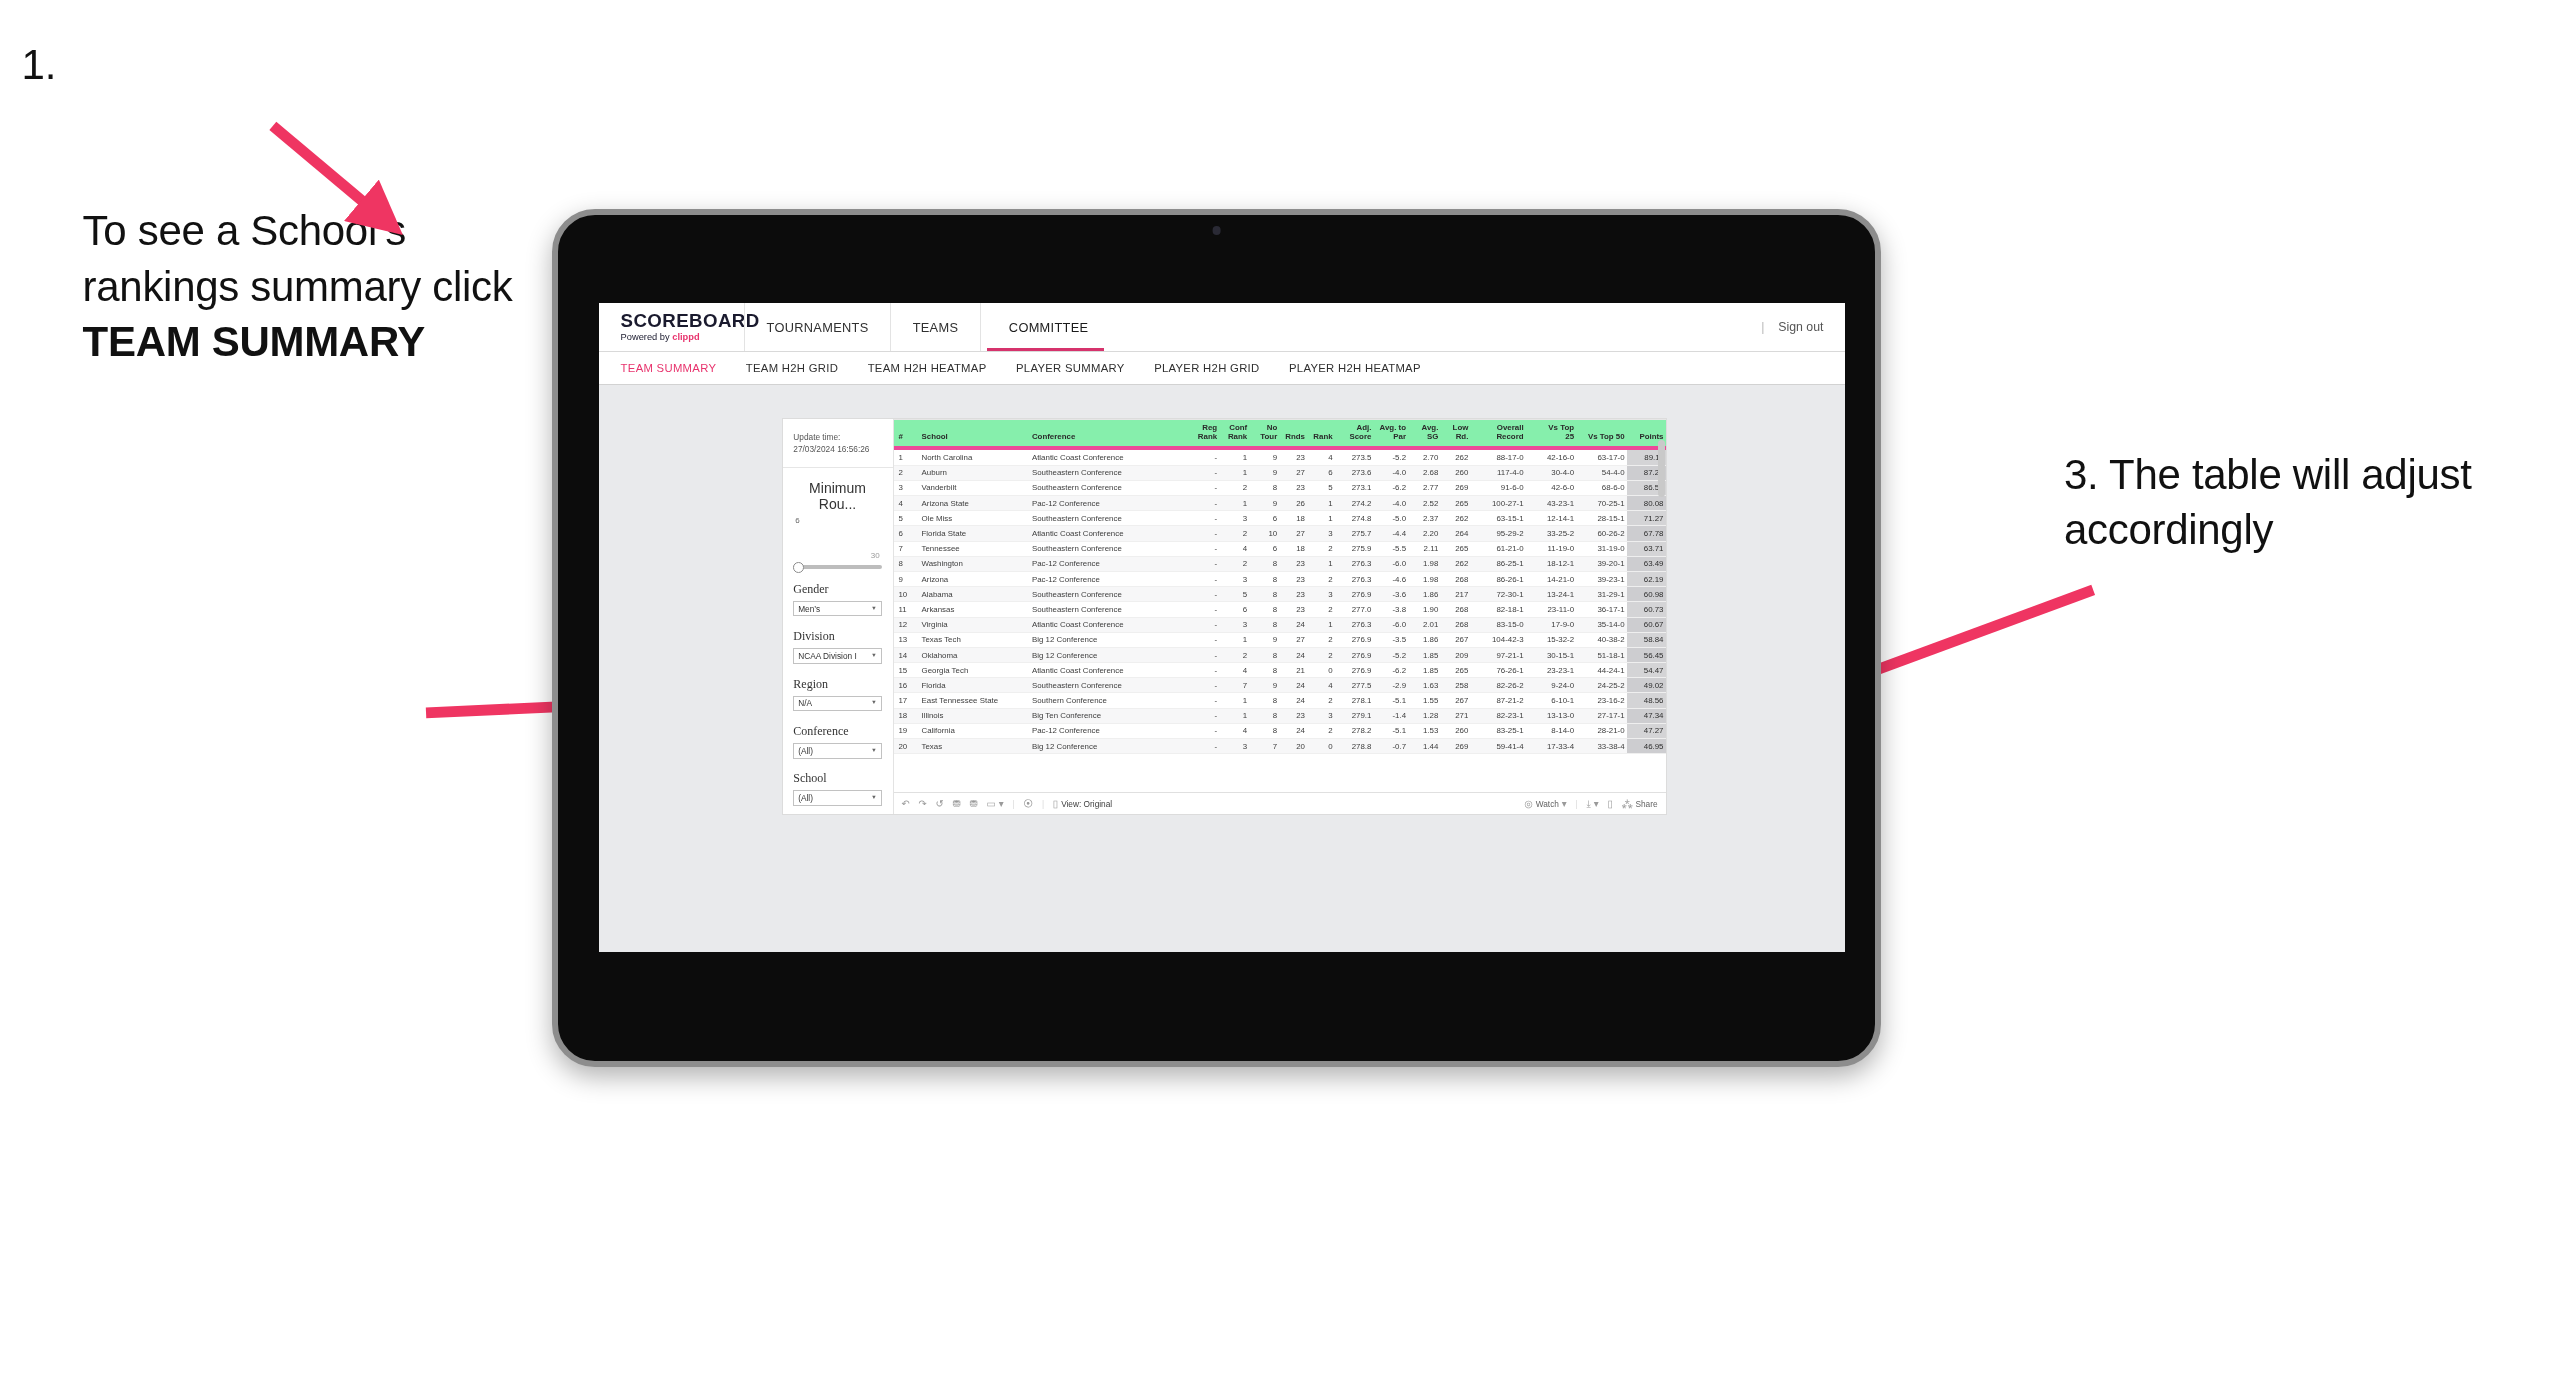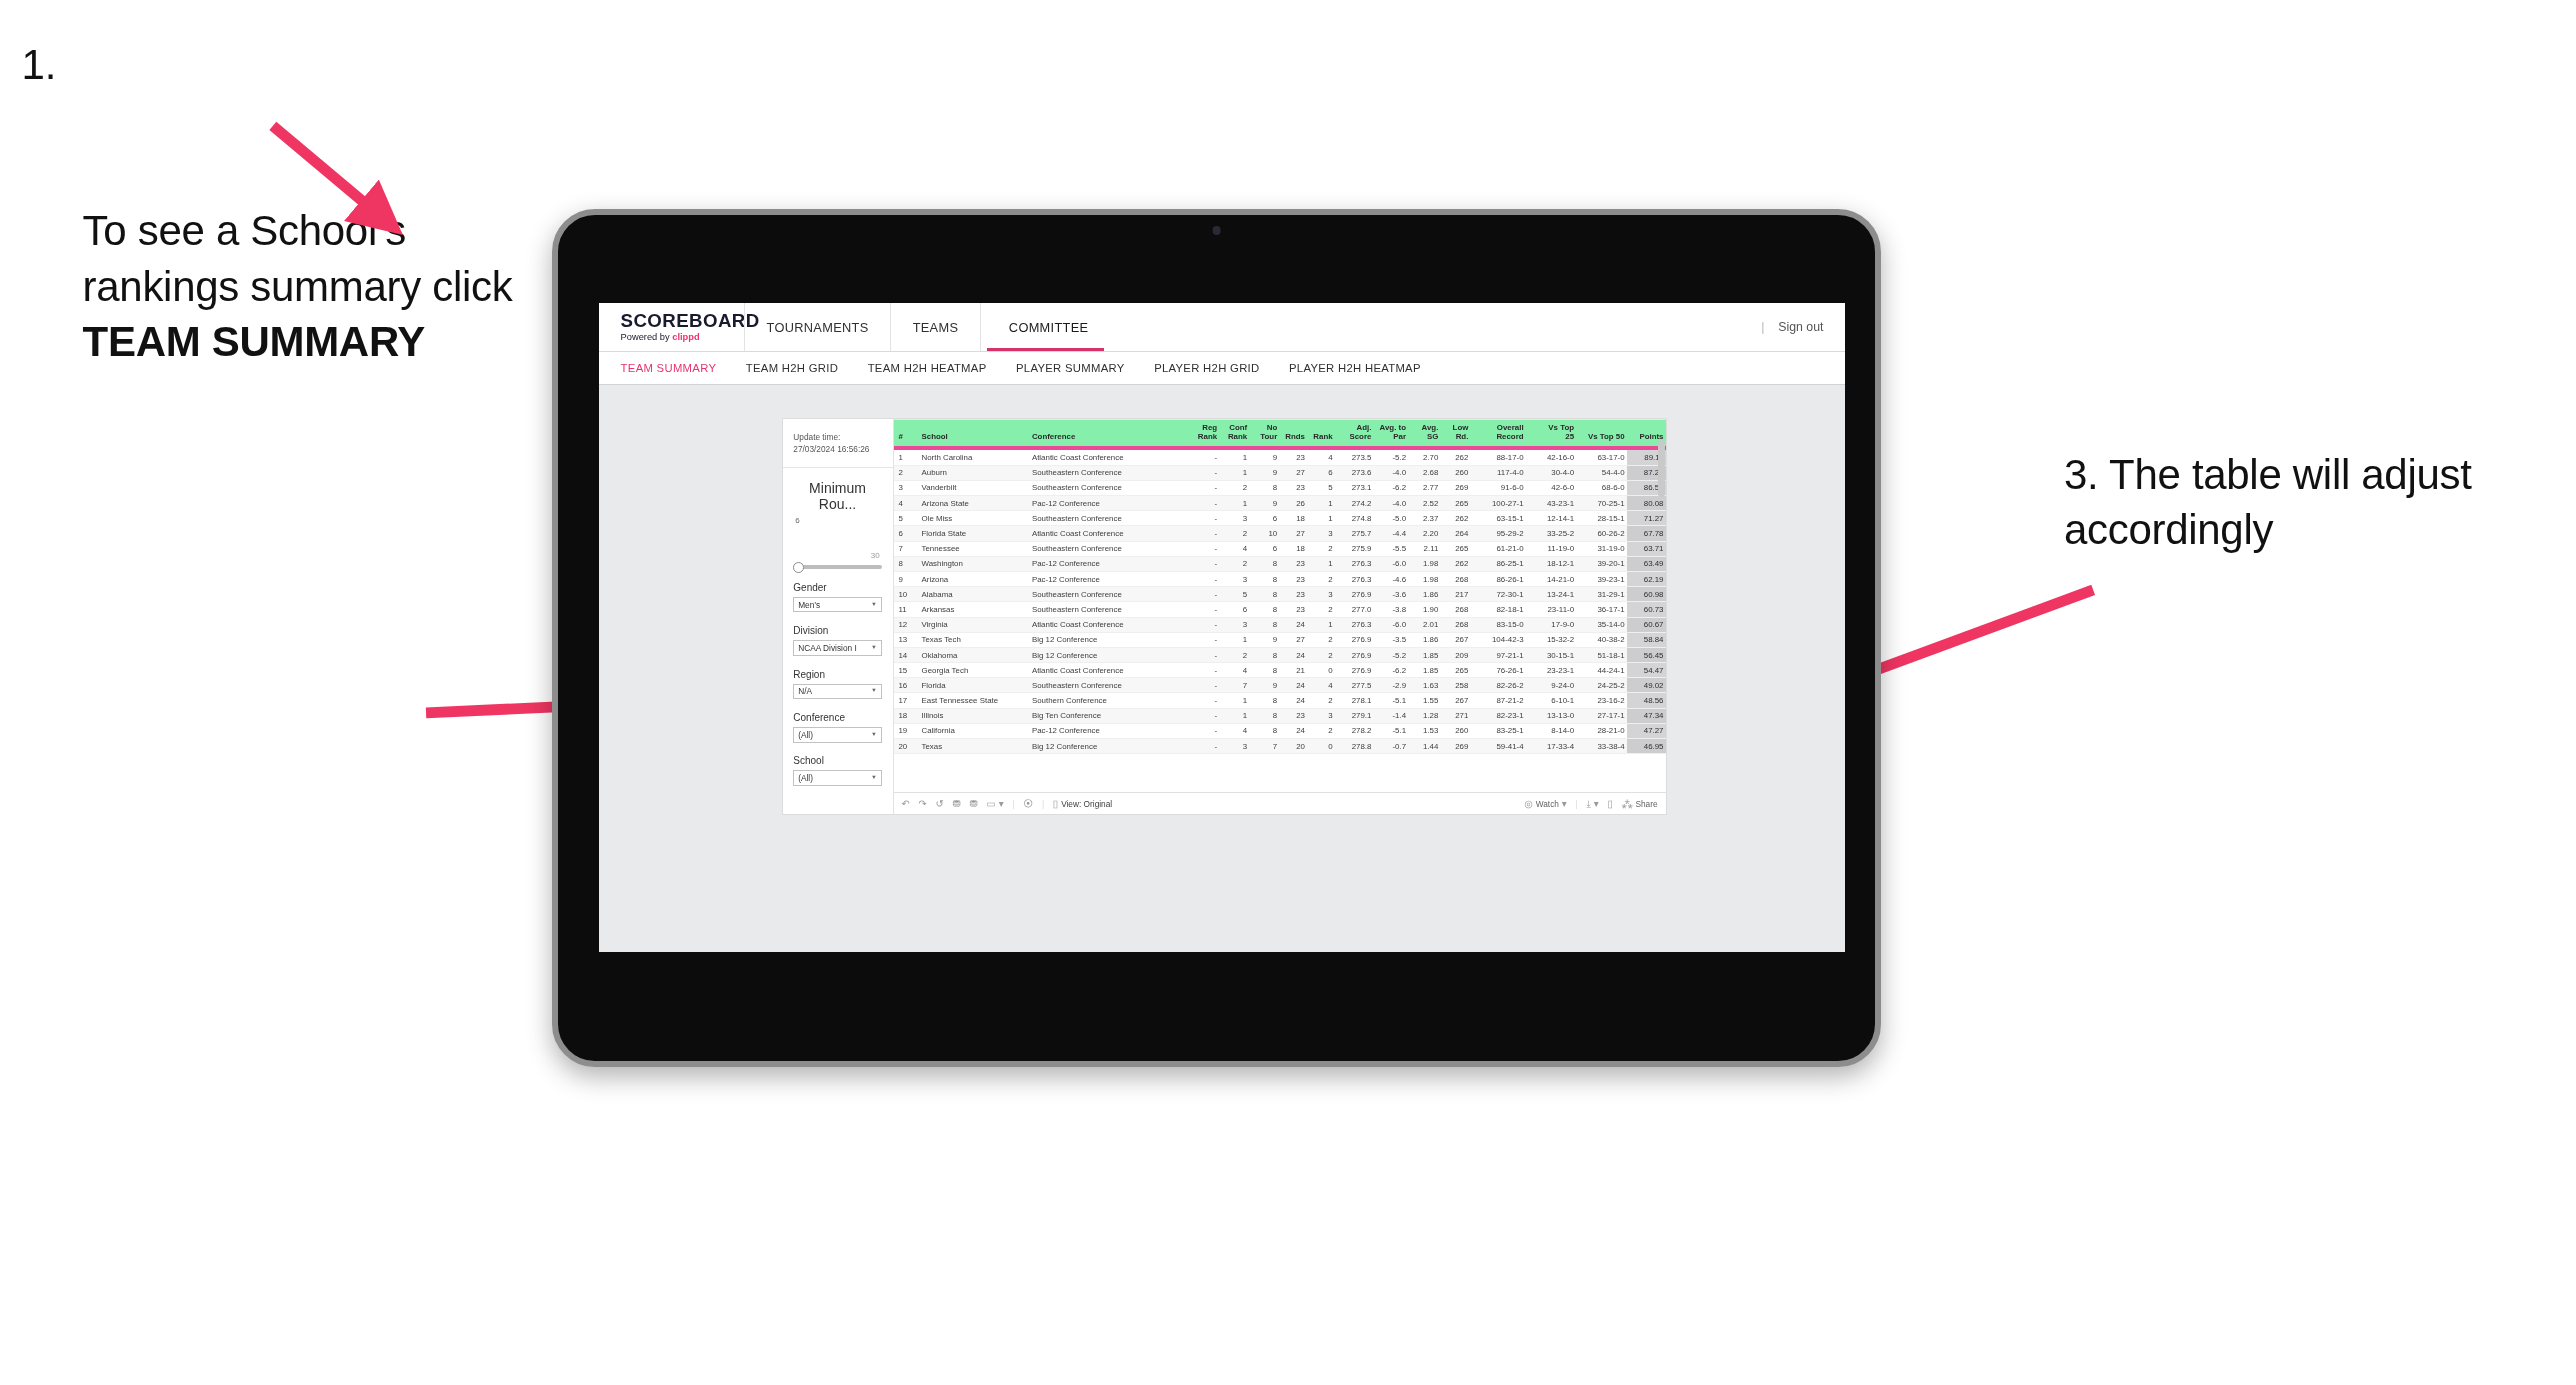--- a/index.html
+++ b/index.html
@@ -109,21 +109,21 @@
   }
   .viz-left {
     width: 111px; flex: 0 0 111px;
     border-right: 1px solid #e3e3e3;
     padding: 11.8px 10.8px 0 10.8px;
   }
   .update-label { font-size: 8.3px; color: #555; line-height: 1.45; }
   .hr-thin { height:1px; background:#e6e6e6; margin: 11.8px -10.8px 0 -10.8px; }
 
   .filter-block { margin-top: 12.8px; }
-  .filter-title { font-size: 10px; color: #333; margin-bottom: 3.9px; }
+  .filter-title { font-size: 12px; color: #333; margin-bottom: 3.9px; font-family: Liberation Serif, serif; }
   .slider-title { font-size: 14px; color: #333; text-align:center; margin-bottom: 3.9px; }
   .slider-vals { display:flex; justify-content:space-between; font-size: 8px; color:#666; padding: 0 2px; }
   .slider-vals .max { color:#9a9a9a;margin-top:35px; }
   .slider-track { position:relative; height: 3.9px; background:#bdbdbd; border-radius:2px; margin-top: 4.9px; }
   .slider-knob {
     position:absolute; left: 0px; top: -3.4px; width: 10.8px; height: 10.8px;
     border-radius: 50%; background:#ffffff; border: 1.4px solid #8c8c8c;
   }
   .select {
     height: 15.7px; border: 1px solid #c2c2c2; background:#fff;

